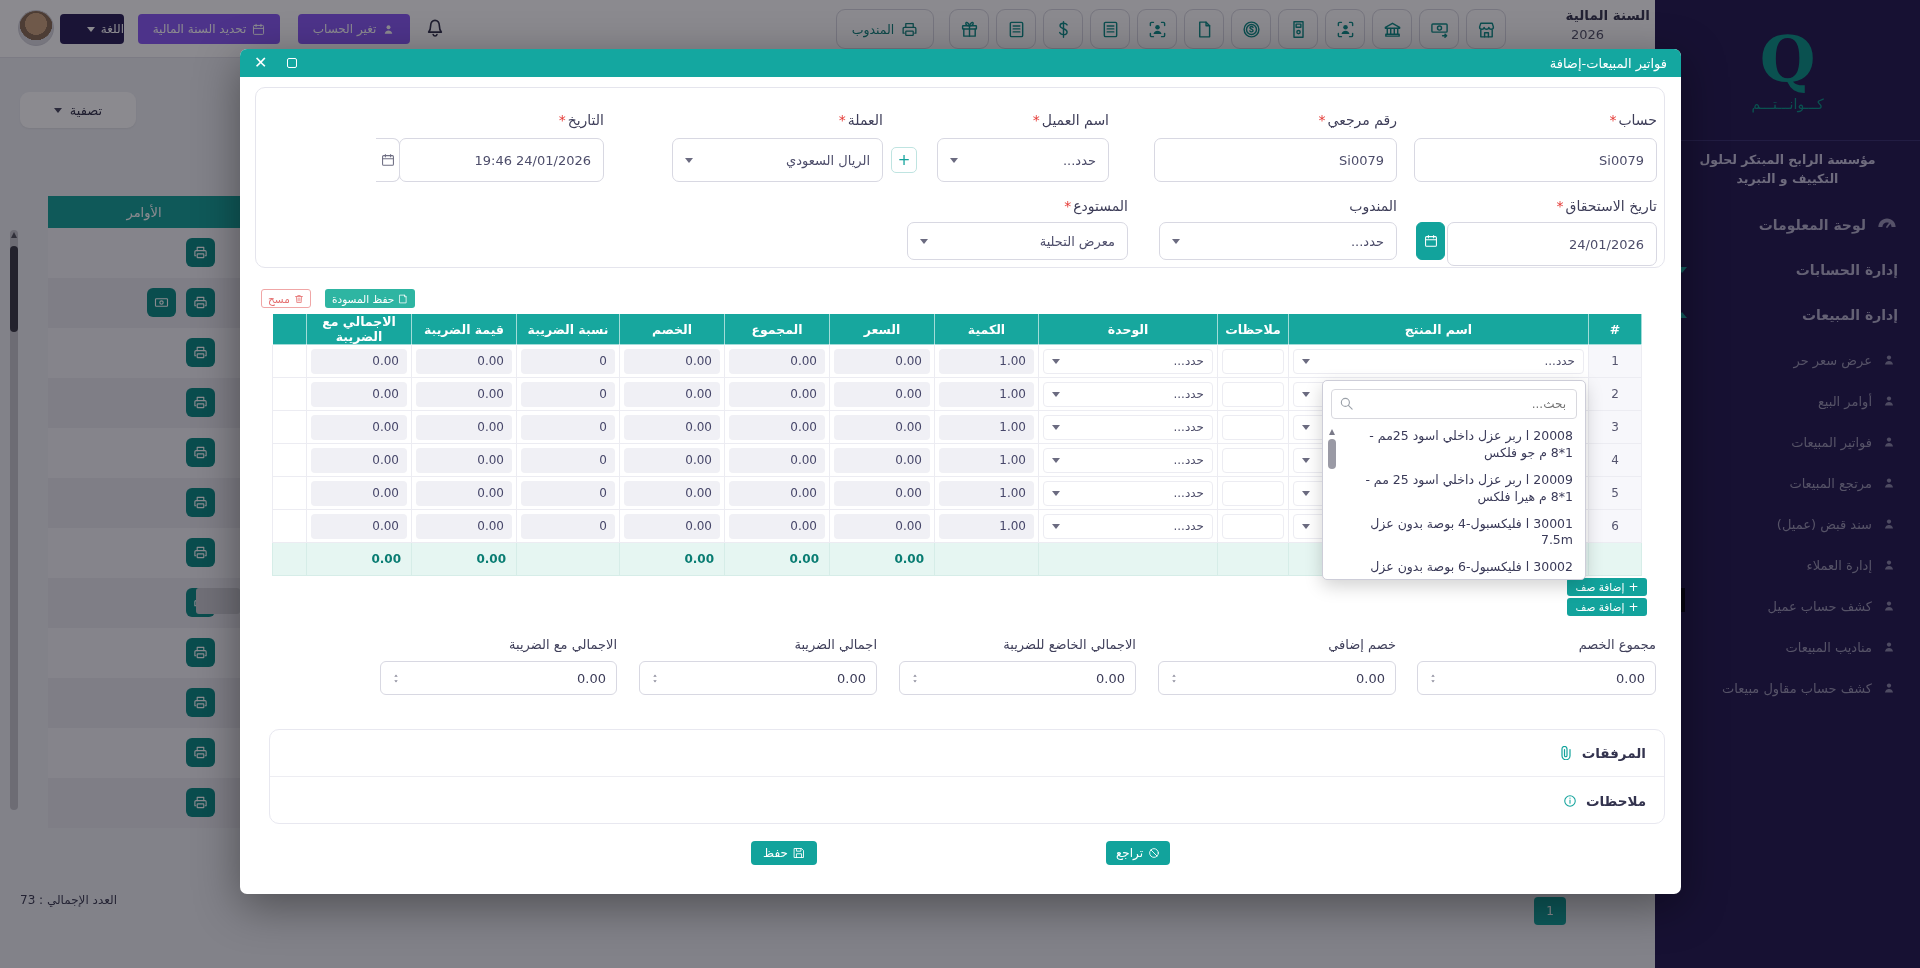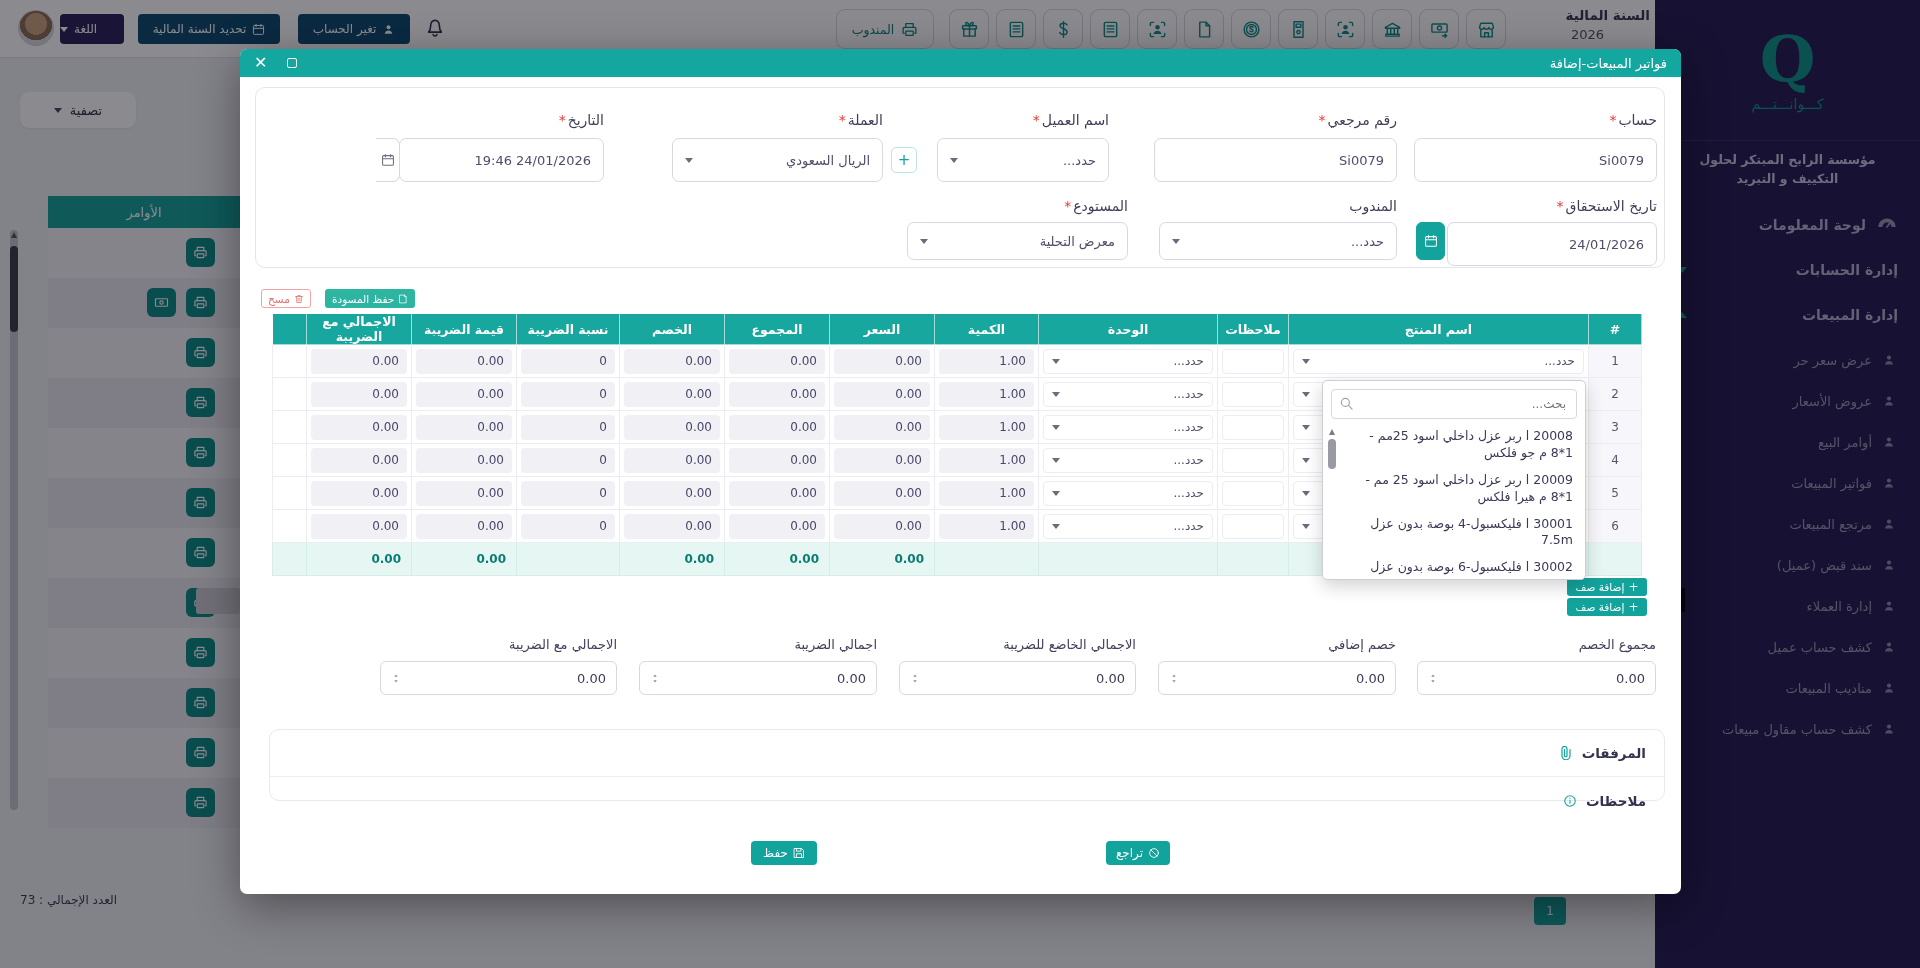--- a/index.html
+++ b/index.html
@@ -6,23 +6,23 @@
   html,body{width:1920px;height:968px;overflow:hidden;background:#101018}
   .stage{position:relative;width:1920px;height:968px;direction:rtl;
          font-family:"DejaVu Sans","Liberation Sans",sans-serif;overflow:hidden}
 
   
   .bg-layer{position:absolute;inset:0;background:#eef0f4}
   .topbar{position:absolute;left:0;top:0;width:1655px;height:58px;background:#ffffff;border-bottom:1px solid #e3e3ea}
   .avatar{position:absolute;left:18px;top:10px;width:36px;height:36px;border-radius:50%;
           background:radial-gradient(circle at 50% 38%,#caa27e 0 40%,#8b6f55 41% 60%,#d9d9df 61%);border:1px solid #d0d0d8}
   .lang-btn{position:absolute;left:60px;top:14px;height:30px;width:64px;background:#2a2158;color:#fff;border:none;
-            border-radius:4px;font-size:12px;display:flex;align-items:center;justify-content:flex-end;gap:6px;font-family:inherit}
+            border-radius:4px;font-size:12px;display:flex;align-items:center;justify-content:flex-start;gap:6px;font-family:inherit}
   .lang-caret{width:0;height:0;border-left:4px solid transparent;border-right:4px solid transparent;border-top:5px solid #fff}
-  .tb-btn{position:absolute;top:14px;height:30px;background:#0c4a6e;color:#fff;border:none;border-radius:4px;
+  .tb-btn{position:absolute;top:14px;height:30px;background:#8b5cf6;color:#fff;border:none;border-radius:4px;
           font-size:12px;display:flex;align-items:center;justify-content:center;gap:6px;padding:0 10px;font-family:inherit}
   .tb-btn svg{width:13px;height:13px}
   .bell{position:absolute;left:424px;top:17px;width:22px;height:22px;color:#32324a}
   .bell svg{width:22px;height:22px}
   .reports-btn{position:absolute;left:836px;top:9px;width:98px;height:40px;background:#fff;border:1px solid #d8d8e0;
                border-radius:9px;display:flex;align-items:center;justify-content:center;gap:7px;color:#11837c;font-size:12.5px;font-family:inherit}
   .reports-btn svg{width:17px;height:17px}
   .icon-btn{position:absolute;top:9px;width:40px;height:40px;border:1px solid #d8d8e0;border-radius:9px;background:#fff;
             display:flex;align-items:center;justify-content:center;color:#0f8f88;font-size:15px;font-weight:bold}
   .icon-btn svg{width:19px;height:19px}
@@ -136,21 +136,21 @@
                  border-right:3.5px solid transparent;border-bottom:6px solid #7a7a88}
   .dd-scroll .thumb{position:absolute;left:0;top:10px;width:8px;height:30px;background:#9a9aa5;border-radius:4px}
 
   .sumfield{position:absolute;top:588px}
   .sumlabel{text-align:right;font-size:13px;color:#3f3f5a}
   .suminput{margin-top:9px;height:34px;border:1px solid #d8d8e2;border-radius:6px;background:#fff;display:flex;
             align-items:center;justify-content:space-between;padding:0 10px;font-size:13px;color:#3c3c58}
   .stepper{width:10px;height:13px;color:#8f8f9e}
   .stepper svg{width:10px;height:13px}
 
-  .attach-card{position:absolute;left:29px;top:680px;width:1396px;height:72px;border:1px solid #e8e8f0;border-radius:10px}
+  .attach-card{position:absolute;left:29px;top:680px;width:1396px;height:95px;border:1px solid #e8e8f0;border-radius:10px}
   .attach-row{height:47px;display:flex;align-items:center;padding:0 18px;gap:9px;color:#33334e;font-size:13.5px;font-weight:bold}
   .attach-row.first{border-bottom:1px solid #ededf2}
   .attach-row svg{width:14px;height:14px}
   .a-icon{color:#12a39c;width:14px;height:14px}
 
   .btn-save{position:absolute;left:511px;top:792px;width:66px;height:24px;background:#12a39c;color:#fff;border:none;border-radius:4px;
             font-size:12px;display:flex;align-items:center;justify-content:center;gap:5px;font-family:inherit}
   .btn-save svg{width:12px;height:12px}
   .btn-cancel{position:absolute;left:866px;top:792px;width:64px;height:24px;background:#12a39c;color:#fff;border:none;border-radius:4px;
             font-size:12px;display:flex;align-items:center;justify-content:center;gap:5px;font-family:inherit}
@@ -449,27 +449,20 @@
                 <circle cx="8" cy="5.2" r="2.4" fill="currentColor" stroke="none"></circle>
                 <path d="M3.4 13.2c.5-2.8 2.4-4 4.6-4s4.1 1.2 4.6 4z" fill="currentColor" stroke="none"></path>
               </svg></span>
             <span>عرض سعر حر</span>
           </div>
           <div class="subitem">
             <span class="si-icon"><svg viewBox="0 0 16 16" width="100%" height="100%" fill="none" stroke="currentColor" stroke-width="1.2" stroke-linecap="round" stroke-linejoin="round">
                 <circle cx="8" cy="5.2" r="2.4" fill="currentColor" stroke="none"></circle>
                 <path d="M3.4 13.2c.5-2.8 2.4-4 4.6-4s4.1 1.2 4.6 4z" fill="currentColor" stroke="none"></path>
               </svg></span>
-            <span>عروض الأسعار</span>
-          </div>
-          <div class="subitem">
-            <span class="si-icon"><svg viewBox="0 0 16 16" width="100%" height="100%" fill="none" stroke="currentColor" stroke-width="1.2" stroke-linecap="round" stroke-linejoin="round">
-                <circle cx="8" cy="5.2" r="2.4" fill="currentColor" stroke="none"></circle>
-                <path d="M3.4 13.2c.5-2.8 2.4-4 4.6-4s4.1 1.2 4.6 4z" fill="currentColor" stroke="none"></path>
-              </svg></span>
             <span>أوامر البيع</span>
           </div>
           <div class="subitem">
             <span class="si-icon"><svg viewBox="0 0 16 16" width="100%" height="100%" fill="none" stroke="currentColor" stroke-width="1.2" stroke-linecap="round" stroke-linejoin="round">
                 <circle cx="8" cy="5.2" r="2.4" fill="currentColor" stroke="none"></circle>
                 <path d="M3.4 13.2c.5-2.8 2.4-4 4.6-4s4.1 1.2 4.6 4z" fill="currentColor" stroke="none"></path>
               </svg></span>
             <span>فواتير المبيعات</span>
           </div>
           <div class="subitem">

